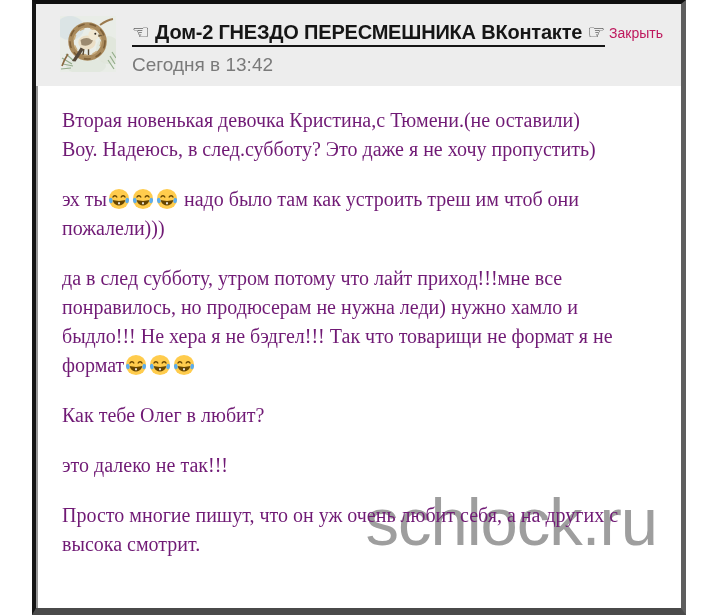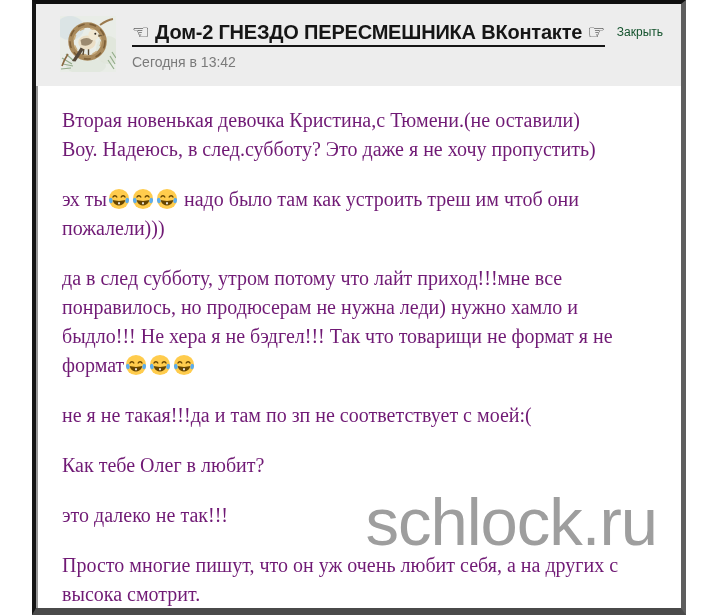--- a/index.html
+++ b/index.html
@@ -46,28 +46,28 @@
     color: #161616;
     letter-spacing: -0.2px;
     border-bottom: 2px solid #161616;
     padding-bottom: 1px;
     text-decoration: none;
     cursor: pointer;
     white-space: nowrap;
   }
   .timestamp {
     margin-top: 7px;
-    font-size: 14px;
+    font-size: 19px;
     color: #7a7a7a;
   }
   .close-link {
     margin-left: auto;
     margin-top: 9px;
-    font-size: 12px;
-    color: #14532d;
+    font-size: 14px;
+    color: #be185d;
     text-decoration: none;
     cursor: pointer;
     white-space: nowrap;
   }
 
   
   .content {
     position: relative;
     padding: 20px 28px 0 26px;
   }
@@ -190,20 +190,19 @@
           <ellipse cx="31.4" cy="20.5" rx="3" ry="4.4" fill="#5dadec" transform="rotate(14 31.4 20.5)"></ellipse>
         </svg><svg class="emoji" viewBox="0 0 36 36" aria-label="😂">
           <circle cx="18" cy="18" r="16.5" fill="#ffcc4d"></circle>
           <path d="M18 21.2c-4.2 0-7.9-.7-10.4-1.4 0 0 1.6 8.9 10.4 8.9s10.4-8.9 10.4-8.9c-2.5.7-6.2 1.4-10.4 1.4z" fill="#664500"></path>
           <path d="M16.5 23.5 h3 v3 h-3 z" fill="#ffffff" opacity="0.9"></path>
           <path d="M8.2 14.8c1.2-2.8 5-2.8 6.2 0" stroke="#664500" stroke-width="2.2" fill="none" stroke-linecap="round"></path>
           <path d="M21.6 14.8c1.2-2.8 5-2.8 6.2 0" stroke="#664500" stroke-width="2.2" fill="none" stroke-linecap="round"></path>
           <ellipse cx="4.6" cy="20.5" rx="3" ry="4.4" fill="#5dadec" transform="rotate(-14 4.6 20.5)"></ellipse>
           <ellipse cx="31.4" cy="20.5" rx="3" ry="4.4" fill="#5dadec" transform="rotate(14 31.4 20.5)"></ellipse>
         </svg></p>
-    <p>не я не такая!!!да и там по зп не соответствует с моей:(</p>
     <p>Как тебе Олег в любит?</p>
     <p>это далеко не так!!!</p>
     <p>Просто многие пишут, что он уж очень любит себя, а на других с высока смотрит.</p>
   </div>
 
   <div class="watermark">schlock.ru</div>
 </div>
 
 </body></html>

